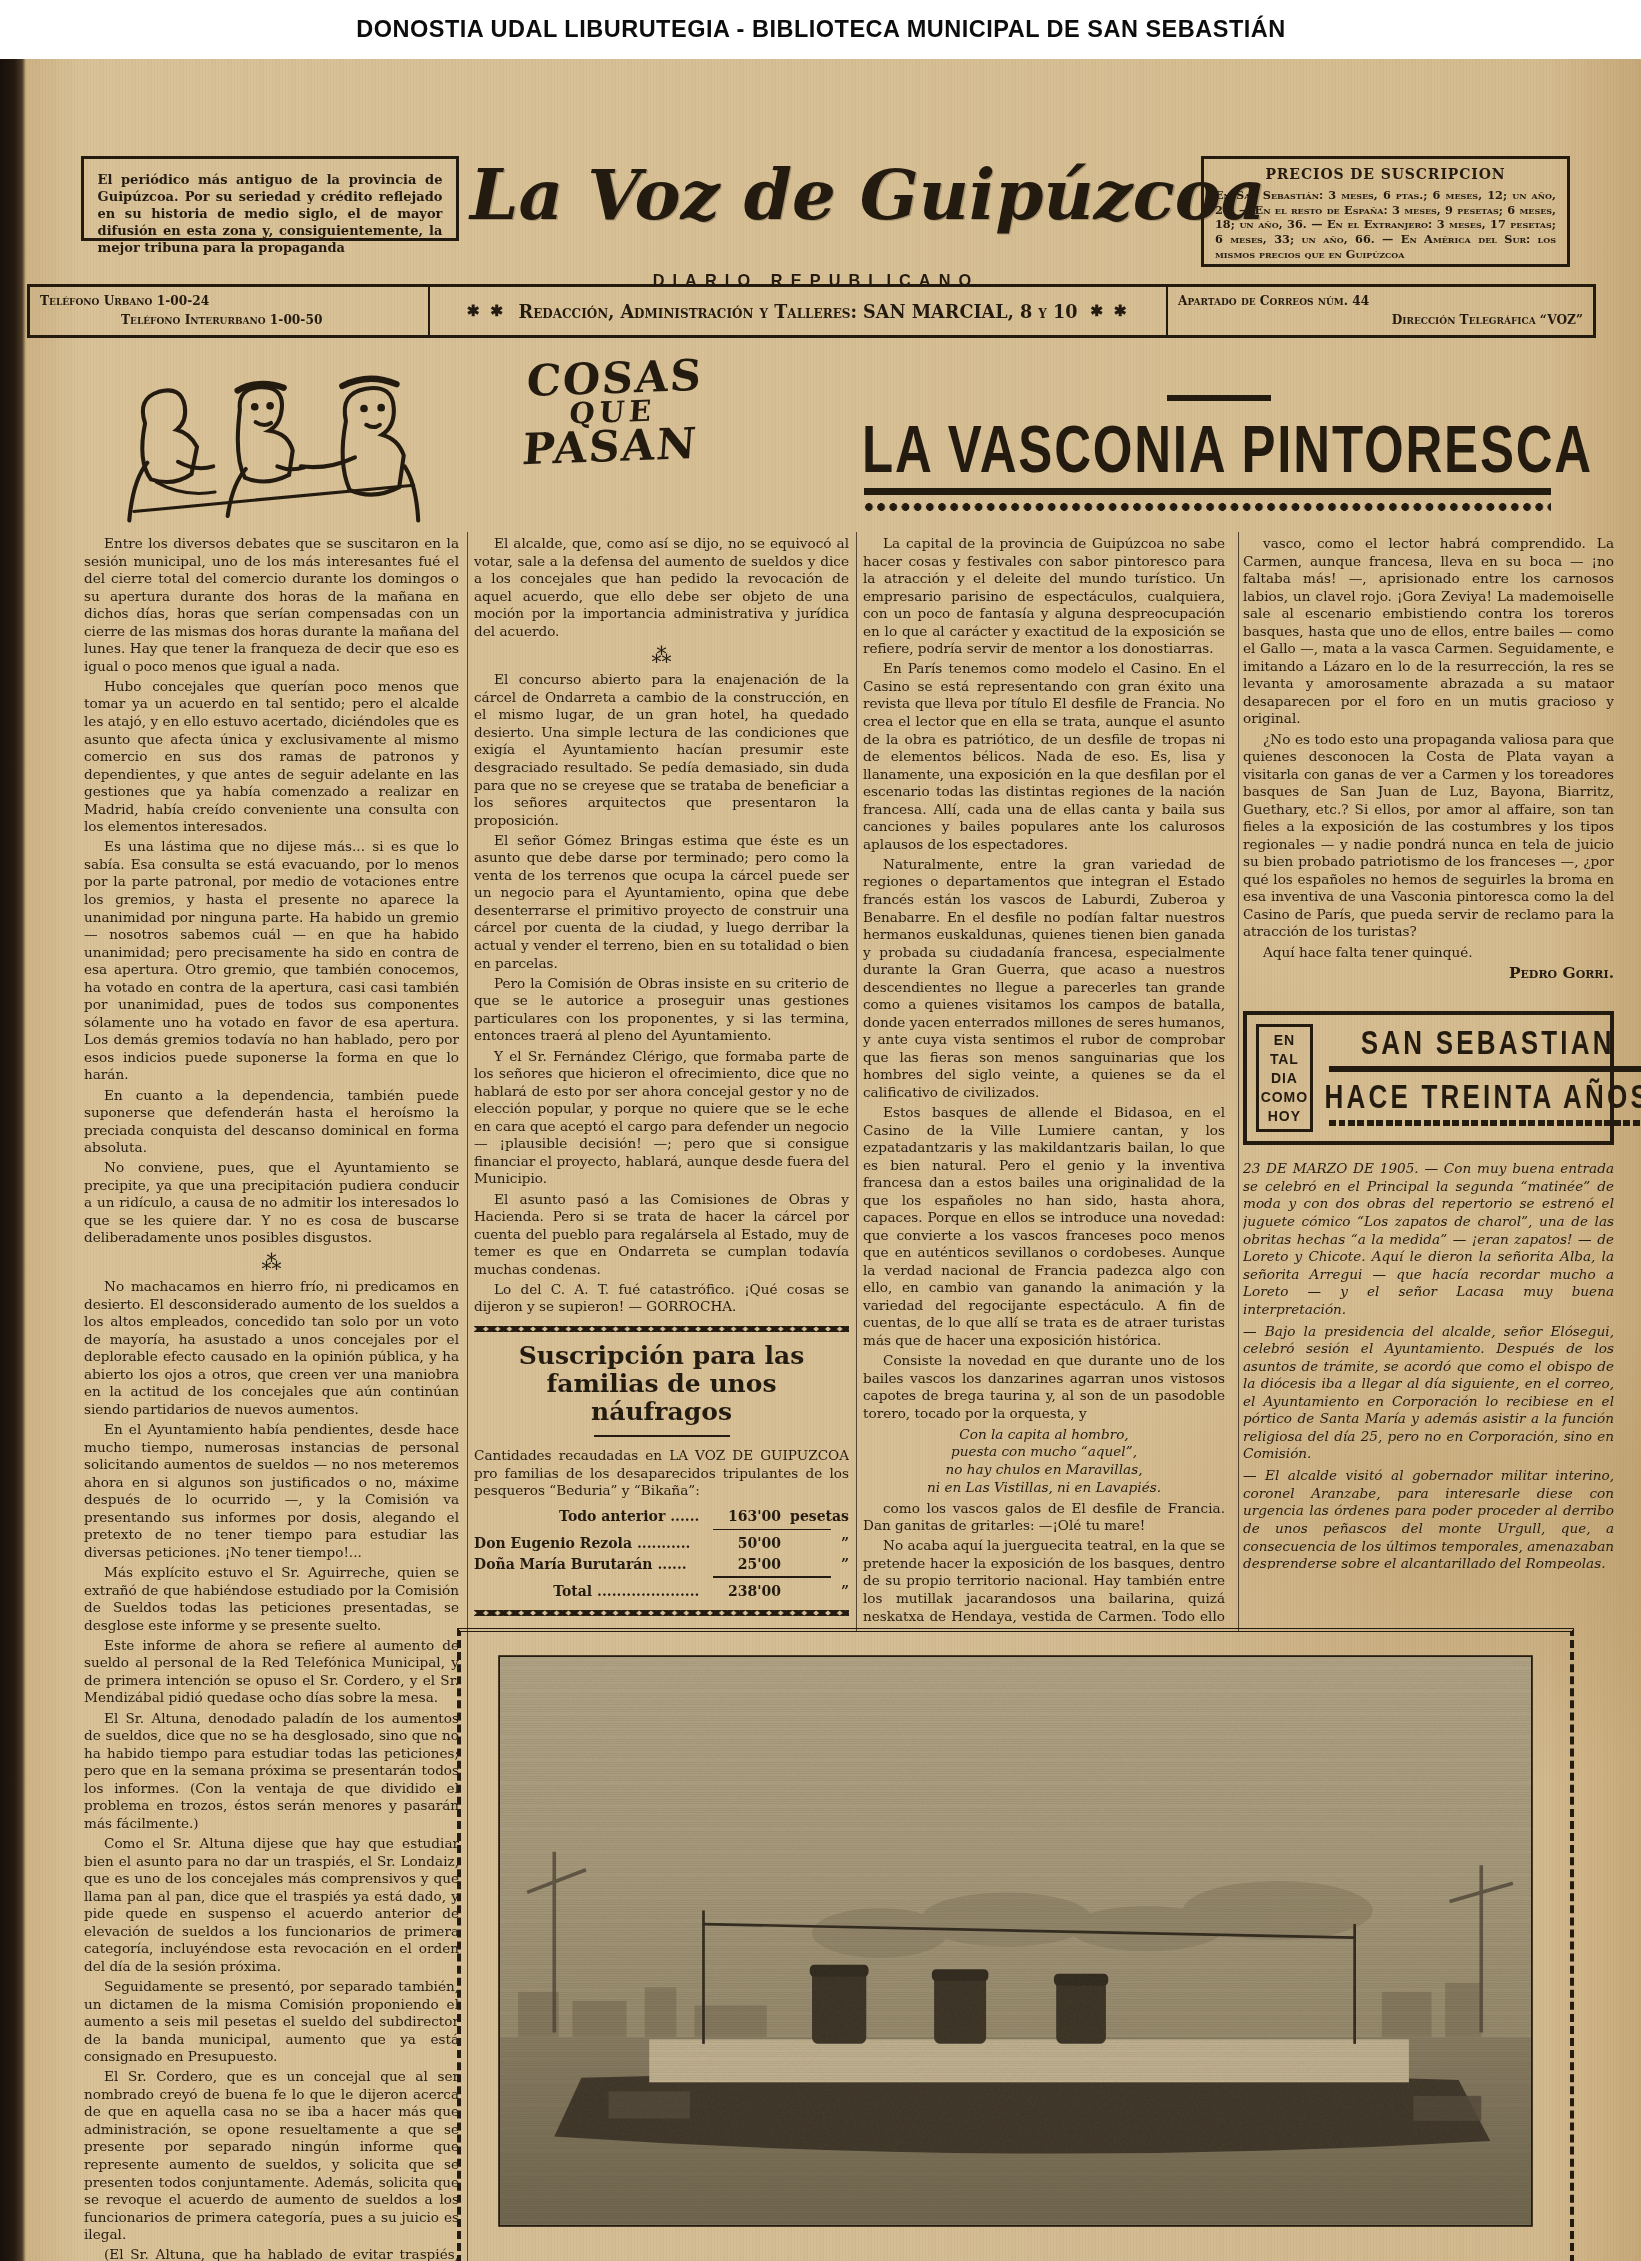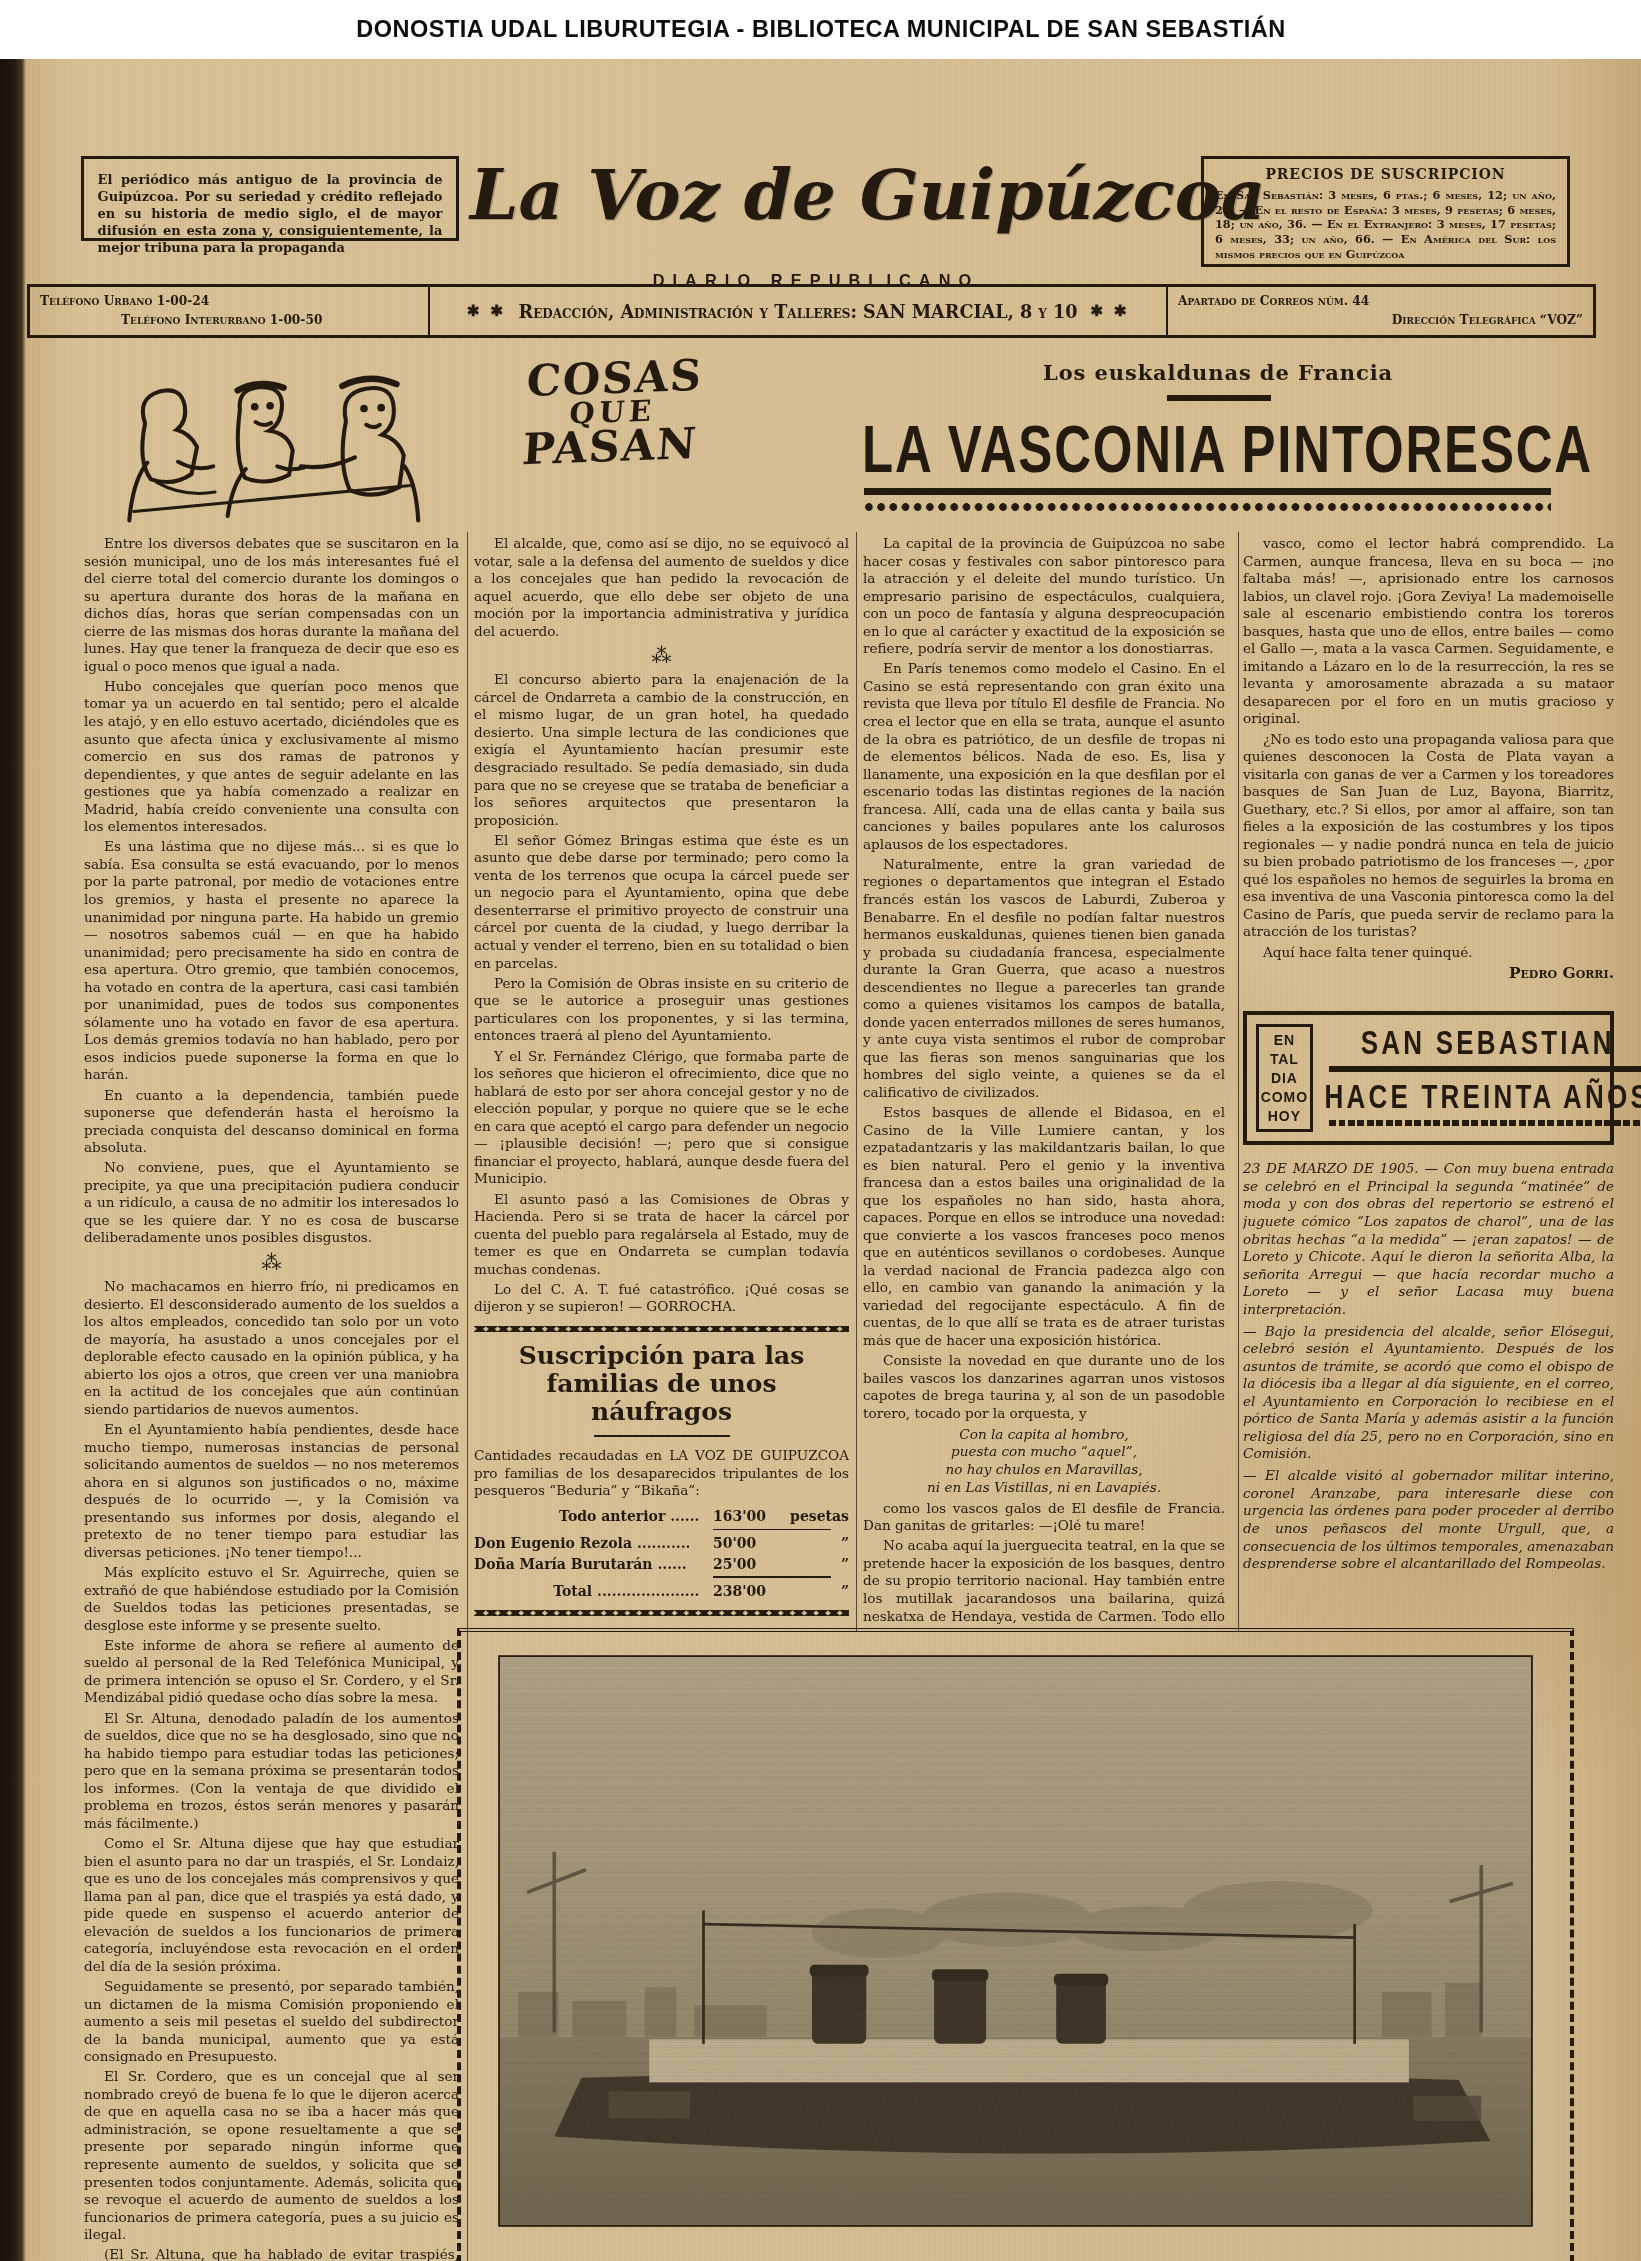--- a/index.html
+++ b/index.html
@@ -107,21 +107,21 @@
       linear-gradient(-45deg, transparent 33.33%, #241b10 33.33%, #241b10 66.66%, transparent 66.66%);
     background-size:11.8px 5.9px;
   }
   
   .don-title{font-size:25px;font-weight:bold;text-align:center;line-height:1.12;margin:6.3px 9px 0;text-indent:0;}
   .don-rule{width:136px;height:2.7px;background:#241b10;margin:9px auto 10px;}
   .don-intro{font-size:13.6px;text-align:justify;}
   .don-rows{margin-top:7.2px;font-size:14px;font-weight:bold;}
   .don-row{display:flex;align-items:baseline;margin:2.7px 0;}
   .don-label{flex:1;}
-  .don-amt{width:68px;text-align:left;}
+  .don-amt{width:68px;text-align:right;}
   .don-unit{width:68px;text-align:right;}
   .don-sep{width:118px;height:1.8px;background:#241b10;margin:3.6px 18px 3.6px auto;}
   .row-sum .don-label{text-align:right;padding-right:13.6px;}
   .row-total{margin-top:1.8px;}
   .row-total .don-label{text-align:right;padding-right:13.6px;}
   
   .signature{text-align:right;font-weight:bold;font-variant:small-caps;font-size:15.4px;margin-top:6.3px;}
   .col4-text{max-height:459px;overflow:hidden;}
   
   .treinta-box{
@@ -214,21 +214,20 @@
         <path d="M120 255 q60 34 130 22" stroke-width="7"></path>
       </g>
     </svg>
   </div>
   <div class="cosas-title">
     <div class="cosas-l1">COSAS</div>
     <div class="cosas-l2">QUE</div>
     <div class="cosas-l3">PASAN</div>
   </div>
 
-  <div class="kicker">Los euskaldunas de Francia</div>
   <div class="kicker-rule"></div>
   <div class="headline">LA VASCONIA PINTORESCA</div>
   <div class="headline-rule"></div>
   <div class="dot-row"></div>
 
   <div class="vrule vr1"></div>
   <div class="vrule vr2"></div>
   <div class="vrule vr3"></div>
 
   <div class="col col1">

